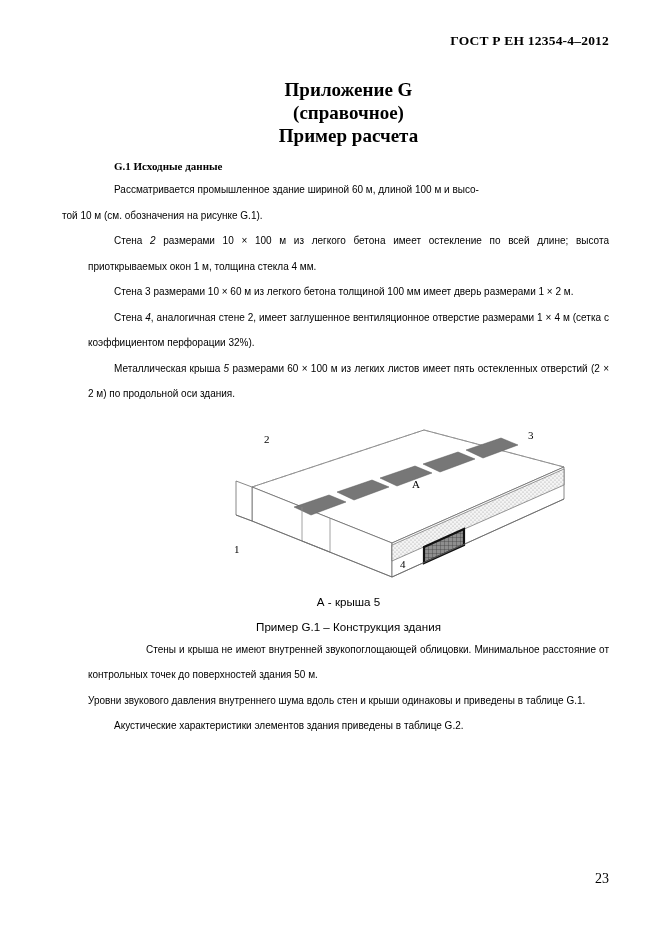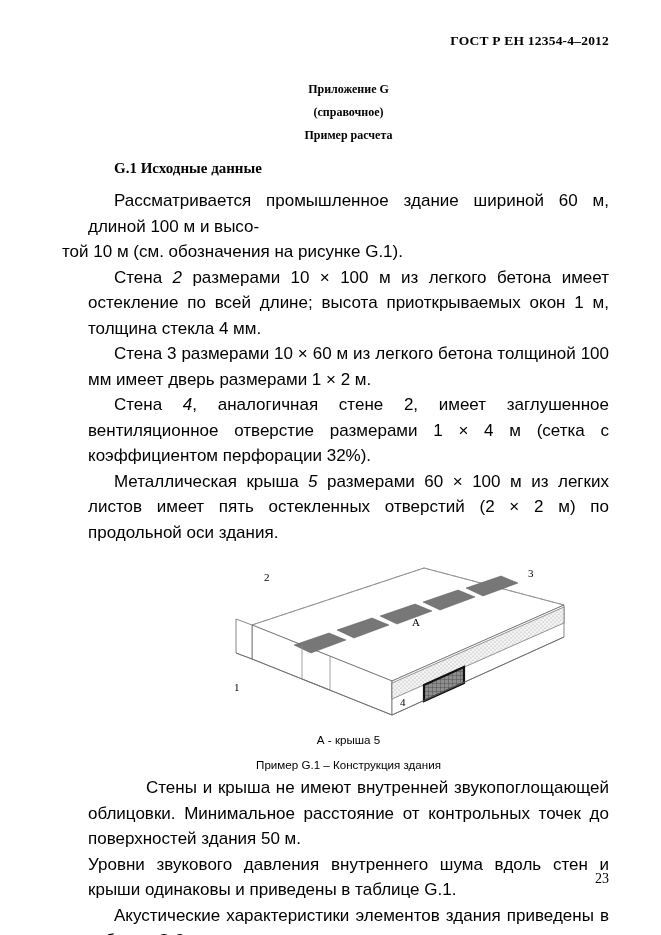--- a/index.html
+++ b/index.html
@@ -32,36 +32,36 @@
   .content {
     position: absolute;
     left: 88px;
     right: 52px;
     top: 78px;
   }
   .title-block {
     text-align: center;
     font-family: "Liberation Serif", serif;
     font-weight: bold;
-    font-size: 12px;
+    font-size: 19px;
     line-height: 23px;
   }
   .title-block div { margin: 0; }
   .t-appendix { margin-bottom: 1px; }
   .sec-heading {
     font-family: "Liberation Serif", serif;
     font-weight: bold;
-    font-size: 15px;
+    font-size: 11px;
     margin-top: 13px;
-    margin-bottom: 11px;
+    margin-bottom: 5px;
     padding-left: 26px;
   }
   p.body-par {
     font-family: "Liberation Sans", sans-serif;
-    font-size: 17px;
+    font-size: 10px;
     line-height: 25.5px;
     margin: 0 0 0 0;
     text-align: justify;
     text-indent: 26px;
     word-spacing: 0px;
   }
   p.body-par.noindent { text-indent: 0; }
   p.body-par.wide-indent { text-indent: 58px; }
   p.body-par i { font-style: italic; }
   .figure-wrap {

